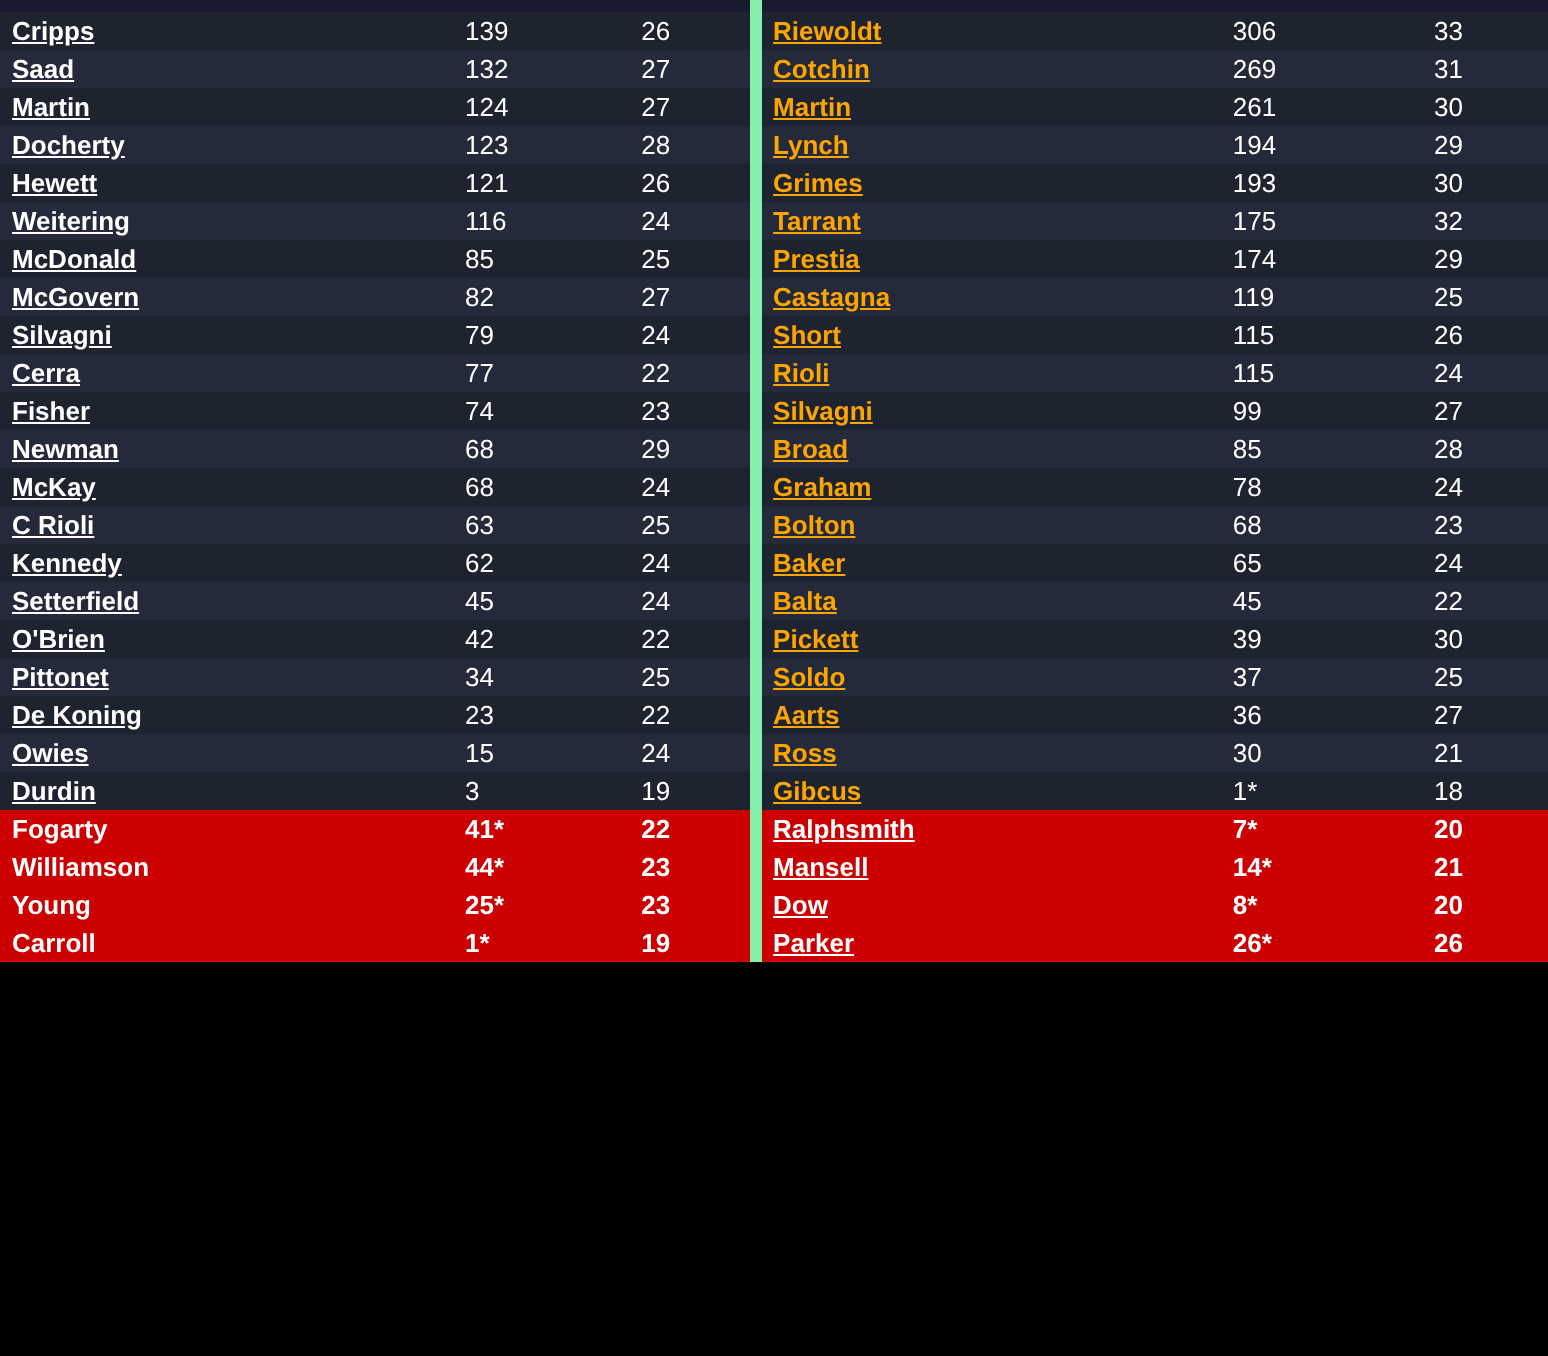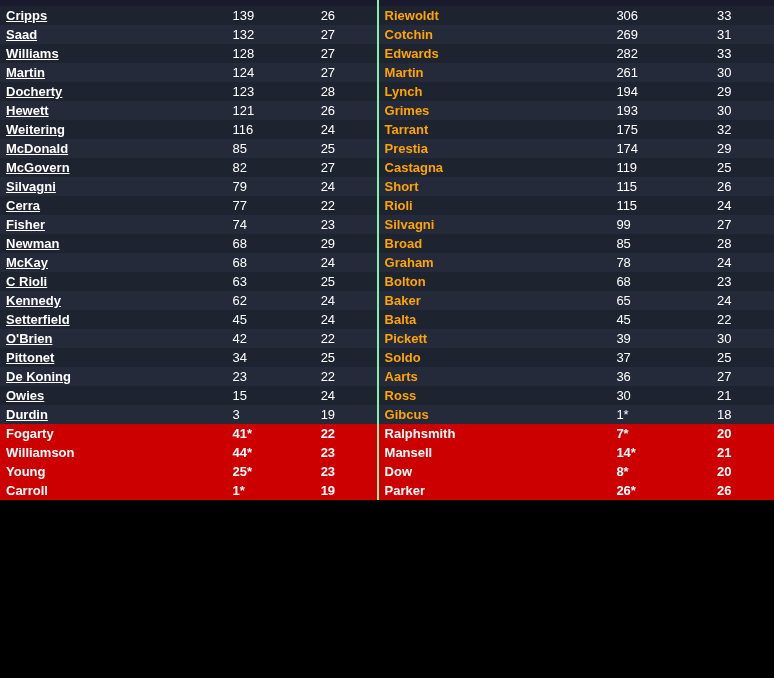--- a/index.html
+++ b/index.html
@@ -47,21 +47,21 @@
       background: #cc0000 !important;
       color: #fff;
       font-weight: bold;
     }
     .col-name { width: 180px; }
     .col-games { width: 70px; margin-left: 19px; }
     .col-age { width: 50px; }
     .col-richmond { width: 185px; }
     .col-rgames { width: 80px; margin-left: 32px; }
     .col-rage { width: 50px; }
-    .divider { border-left: 2px solid #86efac; }
+    .divider { border-left: 6px solid #86efac; text-decoration: underline; }
   </style>
 </head>
 <body>
 
 <div class="table-container">
   <table>
     <thead>
       <tr class="header-row">
         <th class="col-name"></th>
         <th class="col-games"></th>
@@ -82,28 +82,20 @@
   </tr>
         <tr class="data-row">
     <td class="col-name team-name">Saad</td>
     <td class="col-games">132</td>
     <td class="col-age">27</td>
     <td class="col-richmond richmond-name divider">Cotchin</td>
     <td class="col-rgames">269</td>
     <td class="col-rage">31</td>
   </tr>
         <tr class="data-row">
-    <td class="col-name team-name">Williams</td>
-    <td class="col-games">128</td>
-    <td class="col-age">27</td>
-    <td class="col-richmond richmond-name divider">Edwards</td>
-    <td class="col-rgames">282</td>
-    <td class="col-rage">33</td>
-  </tr>
-        <tr class="data-row">
     <td class="col-name team-name">Martin</td>
     <td class="col-games">124</td>
     <td class="col-age">27</td>
     <td class="col-richmond richmond-name divider">Martin</td>
     <td class="col-rgames">261</td>
     <td class="col-rage">30</td>
   </tr>
         <tr class="data-row">
     <td class="col-name team-name">Docherty</td>
     <td class="col-games">123</td>

